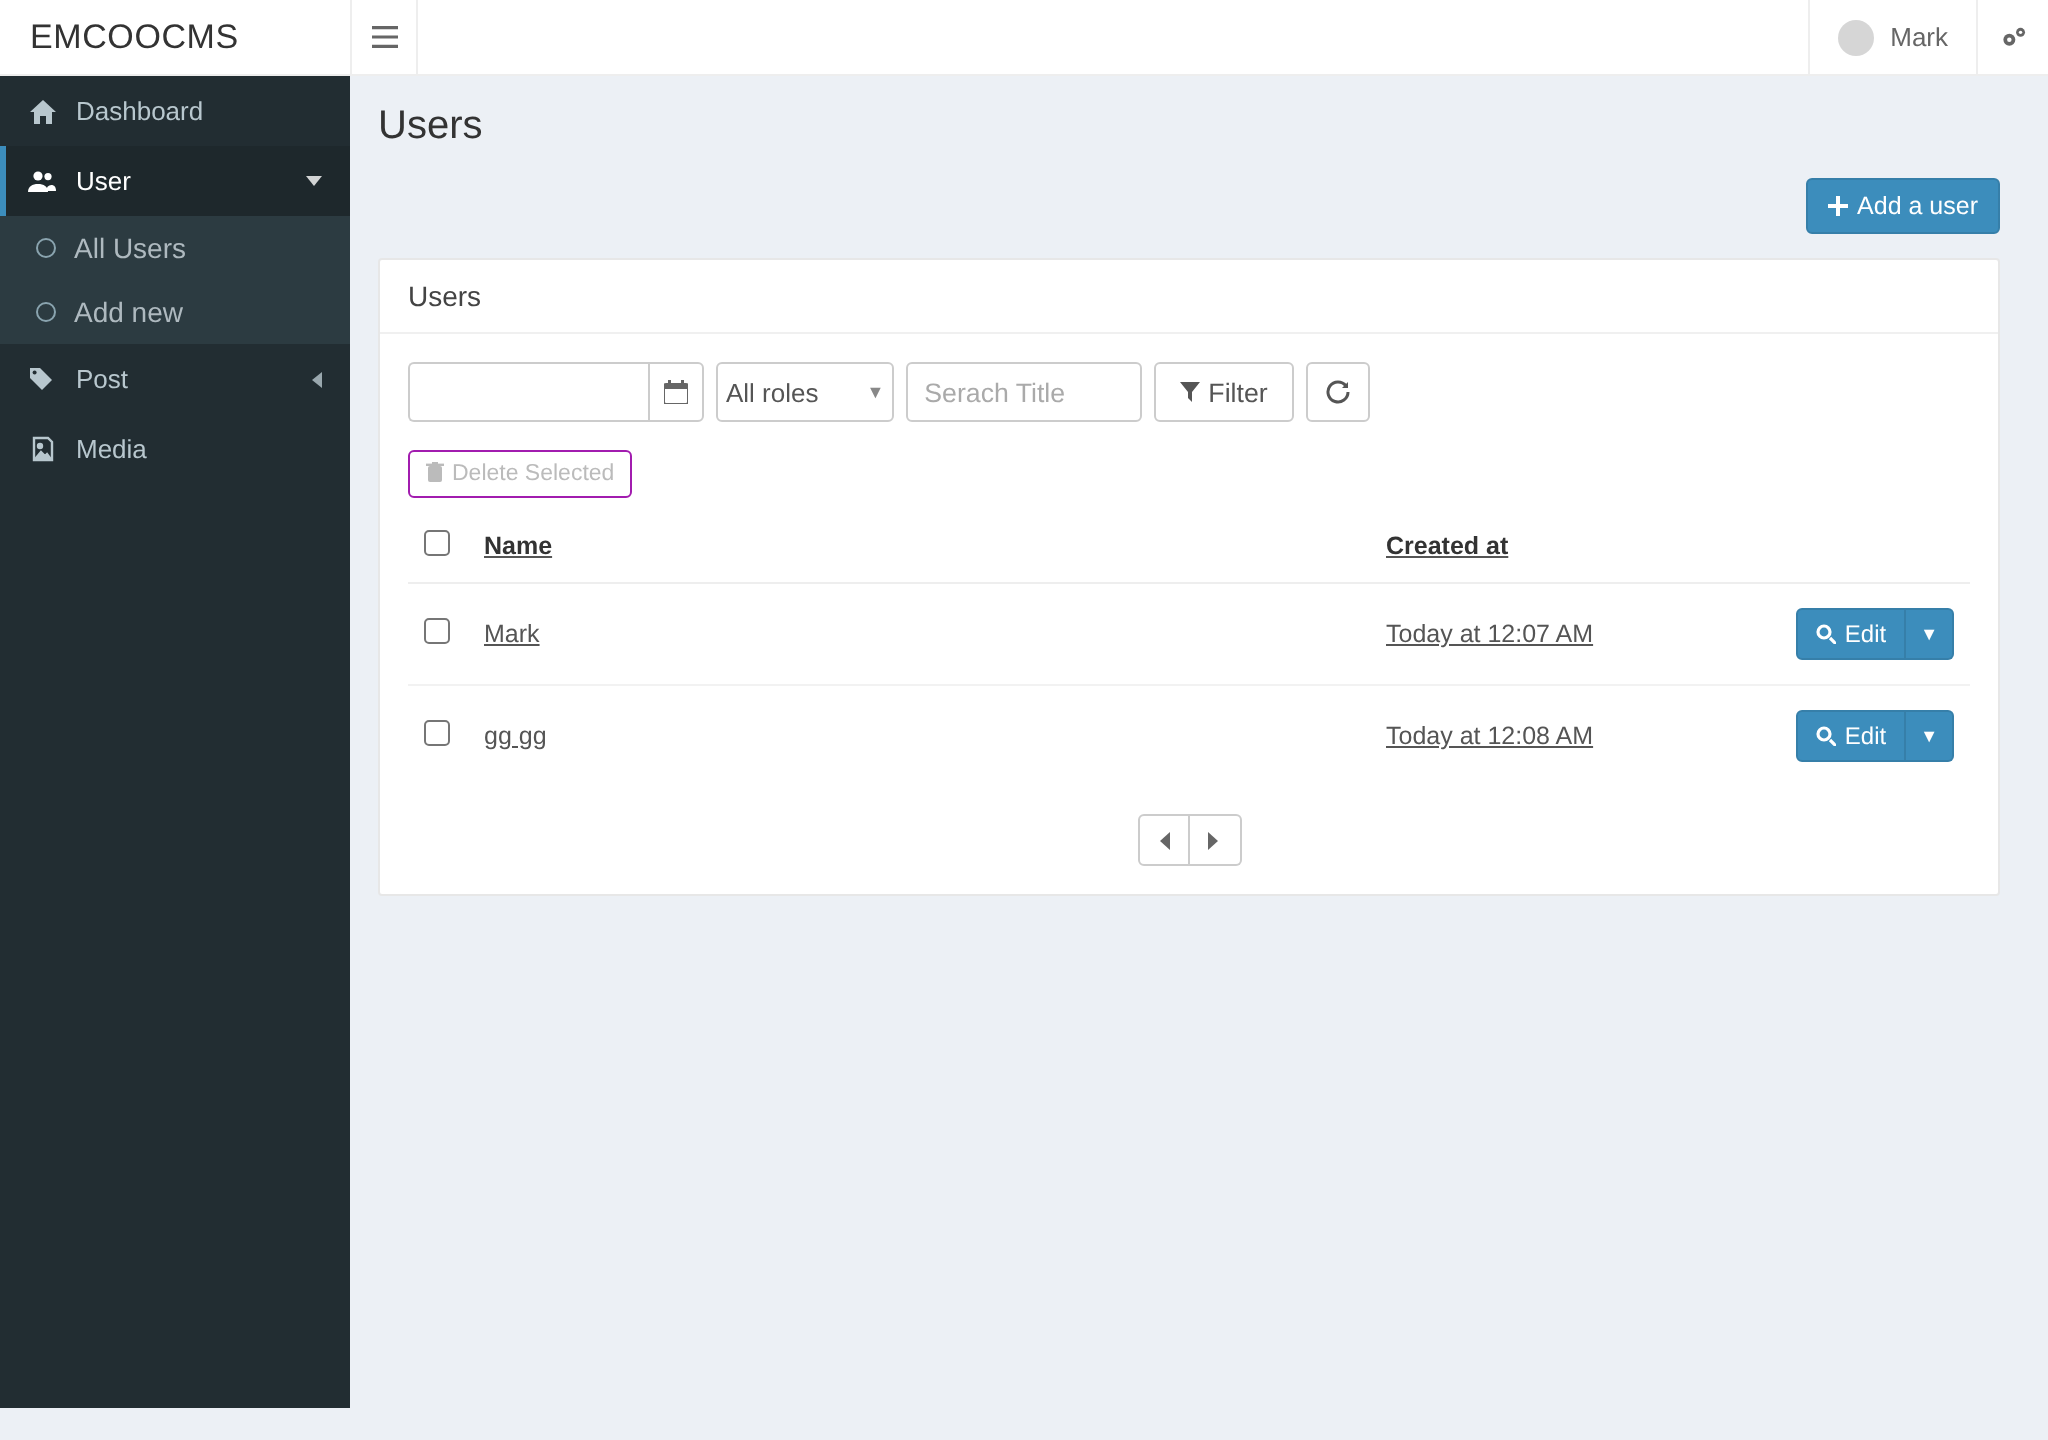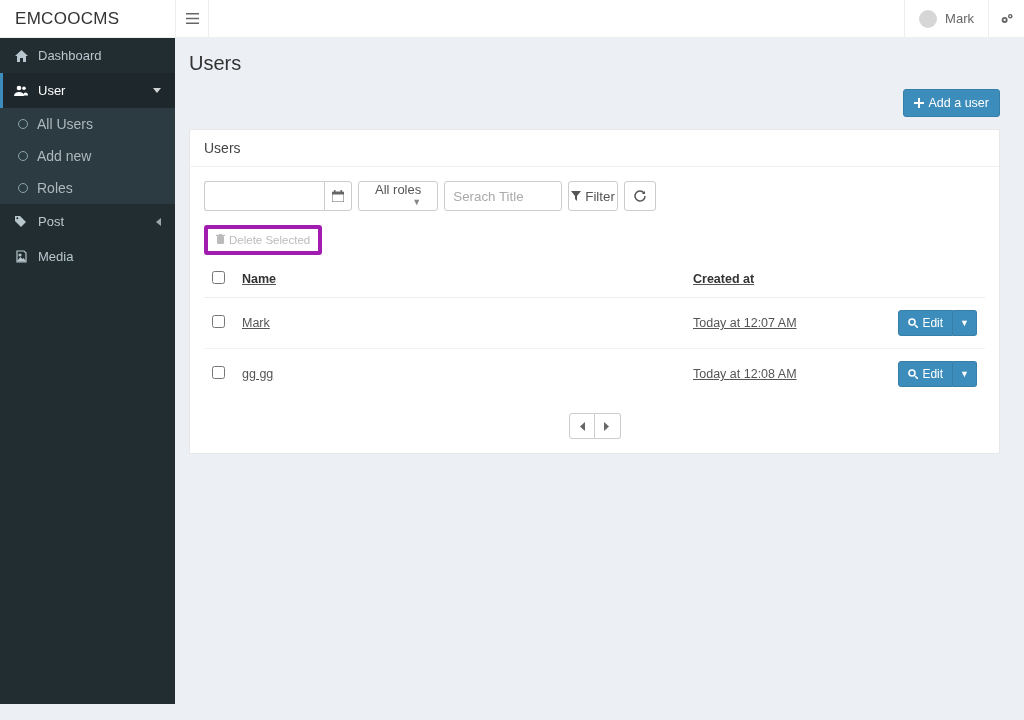--- a/index.html
+++ b/index.html
@@ -107,43 +107,42 @@
   .date-group { display:flex; }
   .date-input {
     width:120px; height:30px; border:1px solid #ccc; border-right:none;
     border-radius:3px 0 0 3px; padding:0 8px; background:#fff;
   }
   .date-btn {
     width:28px; height:30px; border:1px solid #ccc; border-radius:0 3px 3px 0;
     background:#fff; display:flex; align-items:center; justify-content:center; color:#666;
   }
   .select-roles {
-    height:30px; border:1px solid #ccc; border-radius:3px; padding:0 16px;
-    background:#fff; color:#555; display:flex; align-items:center; min-width:78px;
+    height:30px; border:1px solid #ccc; border-radius:3px; padding:0 4px;
+    background:#fff; color:#555; display:flex; align-items:center; gap:24px; min-width:78px;
     position:relative;
-    flex-direction:column;
   }
   .select-roles .caret { font-size:9px; color:#888; margin-left:auto; }
   .search-title {
     height:30px; width:118px; border:1px solid #ccc; border-radius:3px; padding:0 8px;
     color:#999; background:#fff;
   }
   .search-title::placeholder { color:#aaa; }
   .filter-btn {
-    height:30px; border:1px solid #ccc; border-radius:3px; padding:0 2px;
+    height:30px; border:1px solid #ccc; border-radius:3px; padding:0 12px;
     background:#fff; display:flex; align-items:center; gap:4px; color:#555;
   }
   .refresh-btn {
     height:30px; width:32px; border:1px solid #ccc; border-radius:3px;
     background:#fff; display:flex; align-items:center; justify-content:center; color:#555;
   }
 
   .delete-selected {
     display:inline-flex; align-items:flex-start; gap:4px;
-    border:4px solid #a21caf; border-radius:3px;
+    border:1px solid #a21caf; border-radius:3px;
     padding:5px 8px; font-size:11.5px; color:#bbb; background:#fff;
     margin-bottom:6px;
   }
 
   table.users {
     width:100%; border-collapse:collapse; font-size:12.5px; color:#555;text-decoration:underline;
   }
   table.users th {
     text-align:left; font-weight:700; color:#333; padding:10px 8px;
     border-bottom:1px solid #eee;
@@ -238,24 +237,20 @@
     </span>
   </div>
   <div class="side-sub">
     <div class="sub-item">
       <span class="circle-icon"></span>
       <span>All Users</span>
     </div>
     <div class="sub-item">
       <span class="circle-icon"></span>
       <span>Add new</span>
-    </div>
-    <div class="sub-item">
-      <span class="circle-icon"></span>
-      <span>Roles</span>
     </div>
   </div>
 
   <div class="side-item">
     <span class="icon">
       <svg width="13" height="12" viewBox="0 0 13 12" fill="currentColor">
           <path d="M0 0h5l6 6-5 5L0 5z"></path>
           <circle cx="2.3" cy="2.3" r="1" fill="#222d32"></circle>
         </svg>
     </span>

